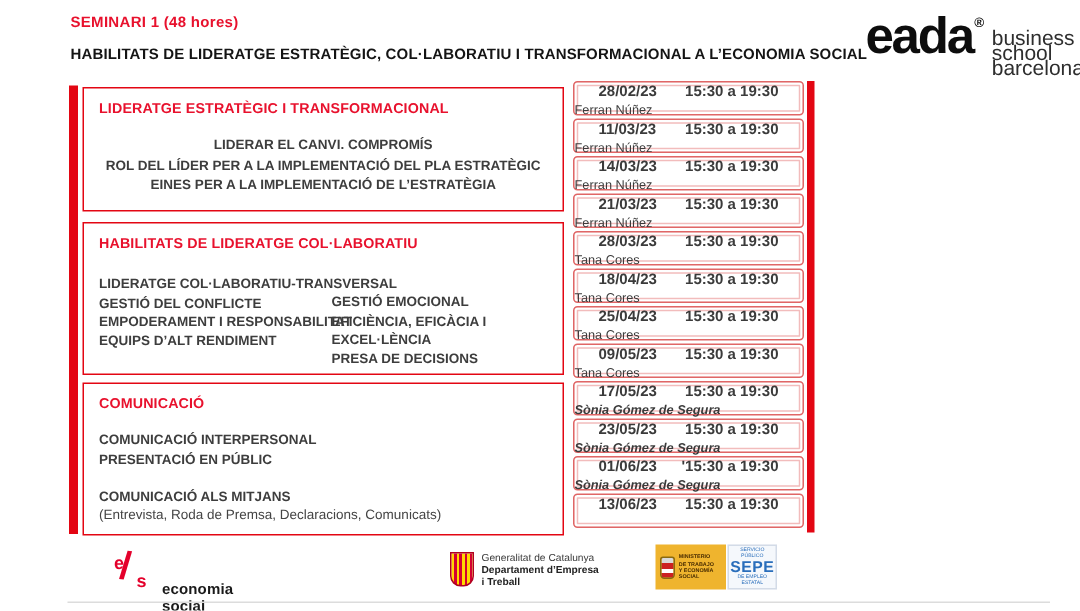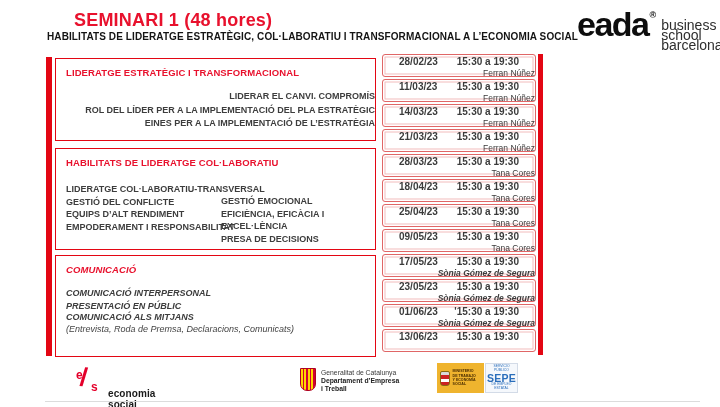--- a/index.html
+++ b/index.html
@@ -4,58 +4,58 @@
 <style>
   html,body { margin:0; padding:0; }
   body {
     width:720px; height:407px; background:#ffffff; position:relative;
     font-family:"Liberation Sans", sans-serif; overflow:hidden;
     -webkit-font-smoothing:antialiased;
   }
   .abs { position:absolute; }
 
   
-  .seminar-title { left:47px; top:10px; font-size:18px; font-weight:700; color:#e8112d; letter-spacing:.2px;margin-left:27px; }
+  .seminar-title { left:47px; top:10px; font-size:10px; font-weight:700; color:#e8112d; letter-spacing:.2px; }
   .subtitle { left:47px; top:31px; font-size:10px; font-weight:700; color:#141414; letter-spacing:.1px; }
 
   .eada { left:577px; top:6px; display:flex; align-items:flex-start; }
   .eada-word { font-size:34px; font-weight:800; color:#0d0d0d; letter-spacing:-1.5px; line-height:36px; }
   .eada-reg { font-size:9px; font-weight:700; color:#0d0d0d; margin:4px 2px 0 1px; }
   .eada-tag { font-size:14px; color:#2e2e2e; line-height:10px; margin-top:14px; margin-left:3px; }
 
   
   .bar-left  { left:46px; top:57px; width:6px; height:299px; background:#e30613; }
   .bar-right { left:538px; top:54px; width:5px; height:301px; background:#e30613; }
 
   
   .topic-box { position:absolute; left:55px; width:319px; background:#fff; border:1.5px solid #e30613; }
   .topic-1 { top:58px;  height:81px; }
   .topic-2 { top:148px; height:100px; }
-  .topic-3 { top:255px; height:100px;font-style:italic; }
+  .topic-3 { top:255px; height:100px; }
   .topic-title { position:absolute; left:10px; top:8px; font-size:9.5px; font-weight:700; color:#e8112d; letter-spacing:.1px; }
-  .center-lines { position:absolute; top:31px; left:0; right:0; text-align:right;
+  .center-lines { position:absolute; top:31px; left:0; right:0; text-align:center;
                   font-size:9px; font-weight:600; color:#3d3d3d; line-height:13.5px; }
   .list { font-size:9px; font-weight:600; color:#3d3d3d; line-height:12.5px; }
   .list-left  { position:absolute; left:10px; top:34px; }
   .list-right { position:absolute; left:165px; top:46px; }
   .comm-group1 { position:absolute; left:10px; top:31px; font-size:9px; font-weight:600; color:#3d3d3d; line-height:12.5px; }
-  .comm-group2 { position:absolute; left:10px; top:55px; font-size:9px; font-weight:600; color:#3d3d3d; line-height:12px; }
+  .comm-group2 { position:absolute; left:10px; top:69px; font-size:9px; font-weight:600; color:#3d3d3d; line-height:12px; }
   .comm-group2 .normal-case { font-weight:400; color:#444; }
 
   
   .sessions { left:382px; top:54px; width:154px; display:flex; flex-direction:column; gap:2px; }
   .session {
     height:23px; box-sizing:border-box; background:#fff;
     border:1px solid #e06666; border-radius:3px;
     box-shadow: inset 0 0 0 1.5px #ffffff, inset 0 0 0 2.5px #f2bcbc;
     padding-top:2px;
   }
   .session-line1 { display:flex; justify-content:space-between; padding:0 16px;
                    font-size:10px; font-weight:700; color:#3b3b3b; line-height:9.5px; }
-  .session-name  { text-align:right; font-size:8.5px; font-weight:400; color:#3b3b3b; line-height:10px; margin-top:1px; }
+  .session-name  { text-align:left; font-size:8.5px; font-weight:400; color:#3b3b3b; line-height:10px; margin-top:1px; }
   .session.name-bold .session-name { font-weight:700;font-style:italic; }
 
   
   .divider { left:45px; top:401px; width:655px; height:1px; background:#dcdcdc; }
 
   .economia-logo { left:76px; top:367px; width:30px; height:30px; }
   .es-e { position:absolute; left:0; top:1px; font-size:12px; font-weight:800; color:#e4002b; }
   .es-slash { position:absolute; left:4px; top:-5px; font-size:26px; font-weight:700; color:#e4002b; transform:rotate(6deg); }
   .es-s { position:absolute; left:15px; top:13px; font-size:12px; font-weight:800; color:#e4002b; }
   .economia-text { left:108px; top:373px; font-size:10px; font-weight:700; color:#1a1a1a; line-height:10.5px; letter-spacing:.1px;margin-top:16px; }
@@ -104,22 +104,22 @@
     <div>ROL DEL LÍDER PER A LA IMPLEMENTACIÓ DEL PLA ESTRATÈGIC</div>
     <div>EINES PER A LA IMPLEMENTACIÓ DE L’ESTRATÈGIA</div>
   </div>
 </div>
 
 <div class="topic-box topic-2">
   <div class="topic-title">HABILITATS DE LIDERATGE COL·LABORATIU</div>
   <div class="list list-left">
     <div>LIDERATGE COL·LABORATIU-TRANSVERSAL</div>
     <div>GESTIÓ DEL CONFLICTE</div>
+    <div>EMPODERAMENT I RESPONSABILITAT</div>
     <div>EQUIPS D’ALT RENDIMENT</div>
-    <div>EMPODERAMENT I RESPONSABILITAT</div>
   </div>
   <div class="list list-right">
     <div>GESTIÓ EMOCIONAL</div>
     <div>EFICIÈNCIA, EFICÀCIA I EXCEL·LÈNCIA</div>
     <div>PRESA DE DECISIONS</div>
   </div>
 </div>
 
 <div class="topic-box topic-3">
   <div class="topic-title">COMUNICACIÓ</div>

